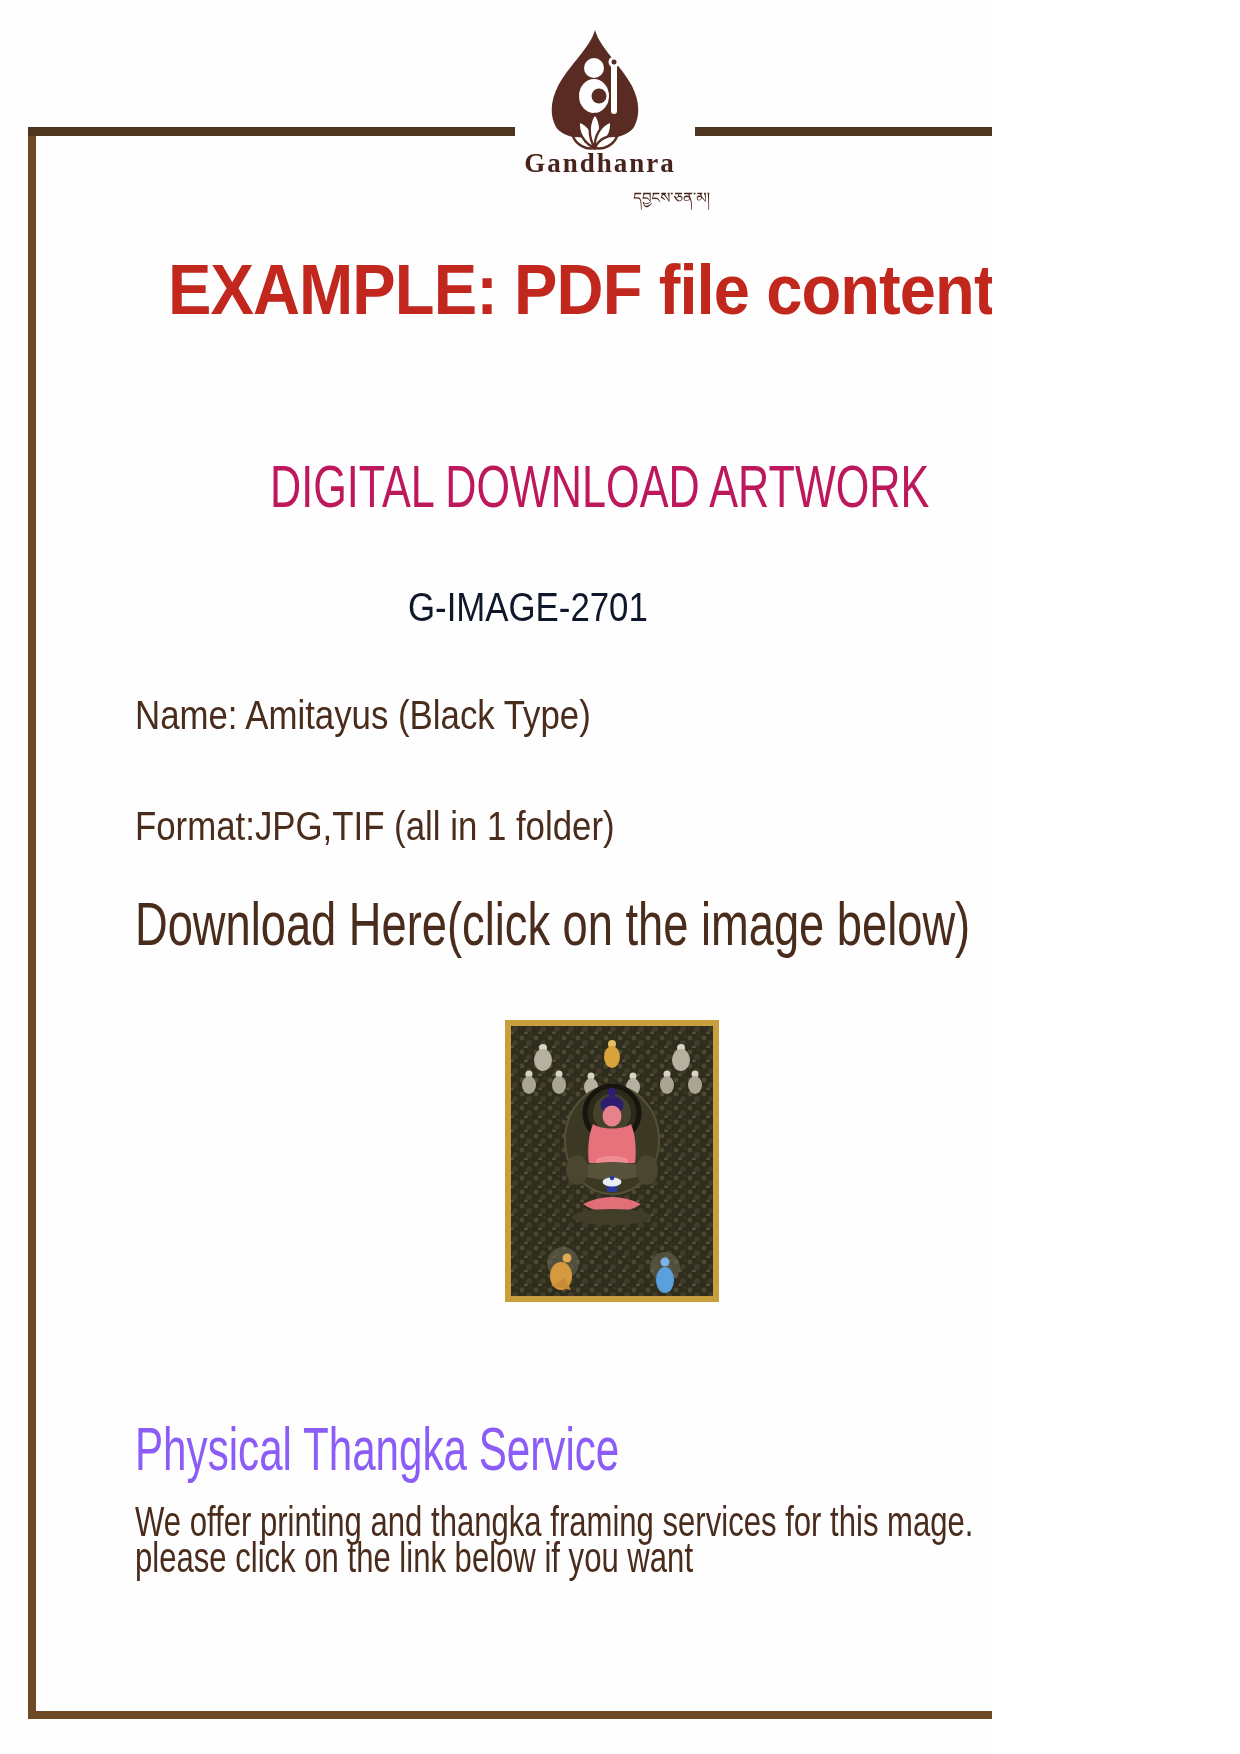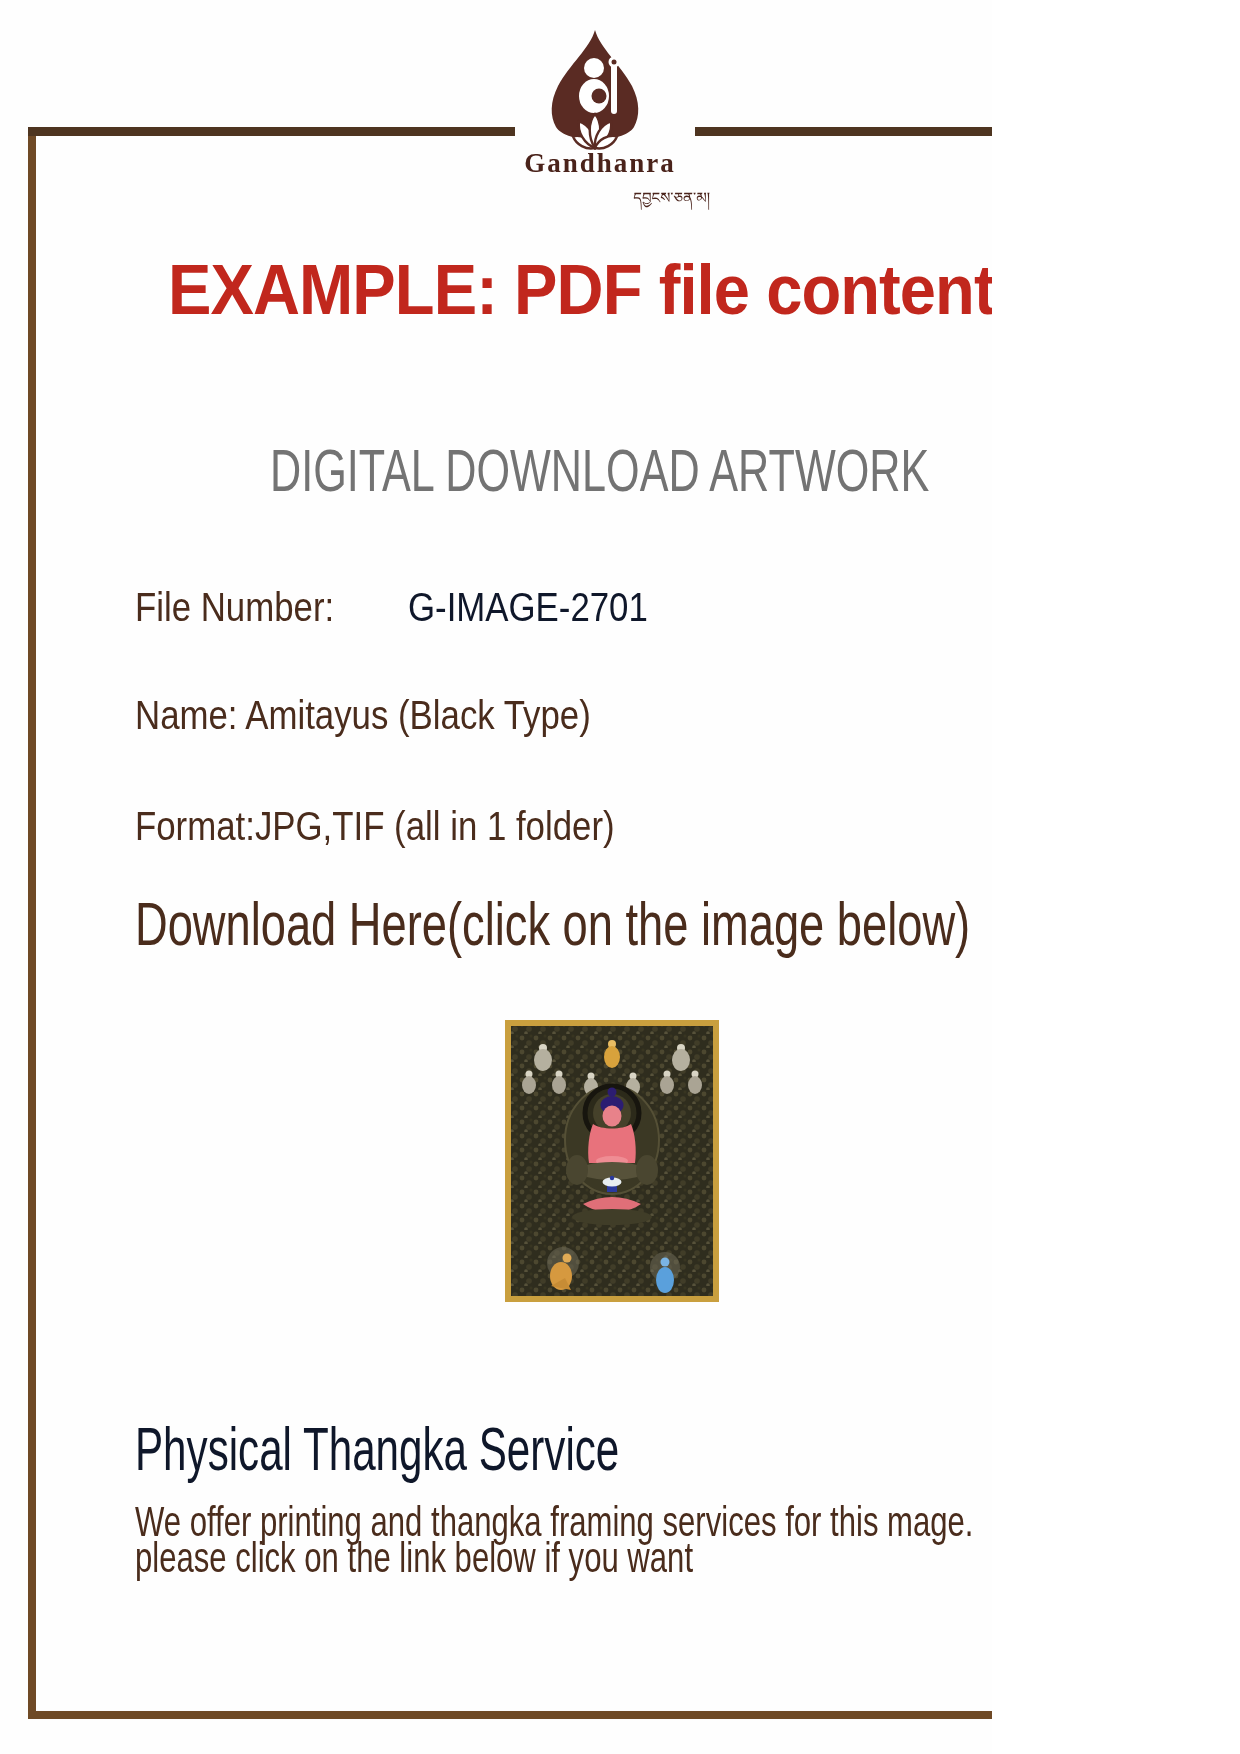--- a/index.html
+++ b/index.html
@@ -36,42 +36,42 @@
   }
 
   
   .cond{display:inline-block;transform-origin:left top;white-space:nowrap;}
   .title{
     position:absolute;left:168px;top:250px;
     font-size:70px;font-weight:bold;color:#c1271d;letter-spacing:-1px;
   }
   .title .cond{transform:scaleX(.93);}
   .subtitle{
-    position:absolute;left:270px;top:436px;
-    font-size:60px;font-weight:400;color:#737373;
+    position:absolute;left:270px;top:452px;
+    font-size:60px;font-weight:400;color:#be185d;
   }
   .subtitle .cond{transform:scaleX(.72);}
   .fieldline{
     position:absolute;left:135px;
     font-size:40px;color:#4a2c1c;
   }
   .fieldline .cond{transform:scaleX(.87);}
   .file-number{top:585px;}
   .file-value{position:absolute;left:408px;top:585px;font-size:40px;color:#0f172a;text-decoration:underline;}
   .file-value .cond{transform:scaleX(.87);}
   .name-line{top:693px;}
   .format-line{top:804px;}
   .download-heading{
     position:absolute;left:135px;top:888px;
     font-size:62px;font-weight:400;color:#4a2c1c;
   }
   .download-heading .cond{transform:scaleX(.73);}
   .service-heading{
     position:absolute;left:135px;top:1413px;
-    font-size:62px;font-weight:400;color:#0f172a;
+    font-size:62px;font-weight:400;color:#8b5cf6;
   }
   .service-heading .cond{transform:scaleX(.68);}
   .service-line{
     position:absolute;left:135px;
     font-size:42px;color:#4a2c1c;
   }
   .service-line .cond{transform:scaleX(.74);}
   .service-l1{top:1498px;}
   .service-l2{top:1534px;}
 
@@ -119,21 +119,20 @@
           </g>
       </g>
     </svg>
   </div>
   <div class="brand">Gandhanra</div>
   <div class="tibetan">དབྱངས་ཅན་མ།</div>
 
   <div class="title"><span class="cond">EXAMPLE: PDF file content</span></div>
   <div class="subtitle"><span class="cond">DIGITAL DOWNLOAD ARTWORK</span></div>
 
-  <div class="fieldline file-number"><span class="cond">File Number:</span></div>
   <div class="file-value"><span class="cond">G-IMAGE-2701</span></div>
   <div class="fieldline name-line"><span class="cond">Name: Amitayus (Black Type)</span></div>
   <div class="fieldline format-line"><span class="cond">Format:JPG,TIF (all in 1 folder)</span></div>
 
   <div class="download-heading"><span class="cond">Download Here(click on the image below)</span></div>
 
   <div class="thangka">
     <svg width="214" height="282" viewBox="0 0 214 282" xmlns="http://www.w3.org/2000/svg">
       <defs>
         <pattern id="fol" width="14" height="14" patternUnits="userSpaceOnUse">

